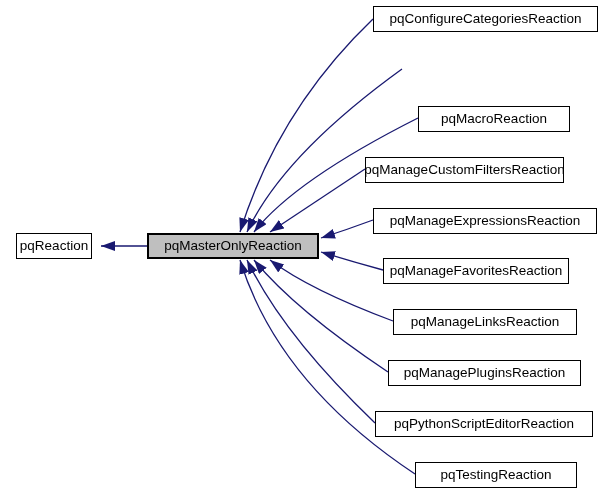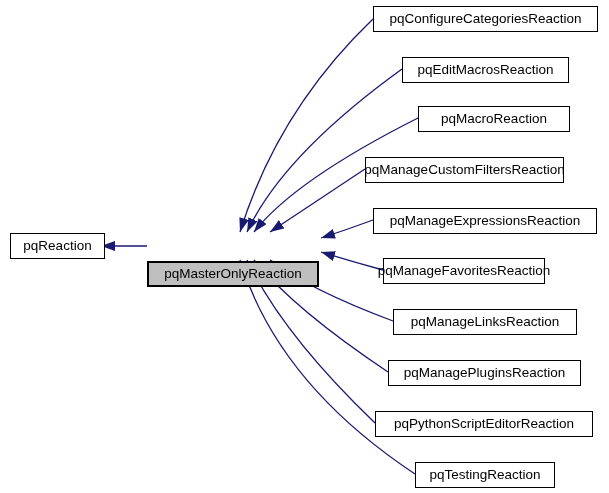--- a/index.html
+++ b/index.html
@@ -41,21 +41,20 @@
     align-items: center;
     justify-content: center;
     font-size: 13.5px;
     line-height: 1;
     white-space: nowrap;
     cursor: pointer;
   }
   .node.focus {
     background: var(--focus_fill, #bfbfbf);
     border-width: 2px;
-    margin-top: 28px;
   }
 </style>
 </head>
 <body>
 
 <div class="canvas">
 
   <svg class="edges-layer" viewBox="0 0 609 493" xmlns="http://www.w3.org/2000/svg">
     <defs>
       <marker id="arrow" markerUnits="userSpaceOnUse" markerWidth="15" markerHeight="11" refX="14" refY="5" orient="auto">
@@ -70,37 +69,36 @@
     <path class="edge" d="M 418,118 Q 295,180 254,232" marker-end="url(#arrow)"></path>
     <path class="edge" d="M 365,169 Q 306,208 270,232" marker-end="url(#arrow)"></path>
     <path class="edge" d="M 373,220 Q 346,230 321,238" marker-end="url(#arrow)"></path>
     <path class="edge" d="M 383,270 Q 350,261 321,252" marker-end="url(#arrow)"></path>
     <path class="edge" d="M 393,321 Q 310,290 270,260" marker-end="url(#arrow)"></path>
     <path class="edge" d="M 388,372 Q 295,310 254,260" marker-end="url(#arrow)"></path>
     <path class="edge" d="M 375,423 Q 283,335 247,260" marker-end="url(#arrow)"></path>
     <path class="edge" d="M 415,474 Q 278,383 240,260" marker-end="url(#arrow)"></path>
   </svg>
 
-  <div class="node" style="left:10px;   top:233px; width:95px;">pqReaction</div>
+  <div class="node" style="left:16px;   top:233px; width:76px;">pqReaction</div>
 
   <div class="node focus" style="left:147px; top:233px; width:172px;">pqMasterOnlyReaction</div>
 
   <div class="node" style="left:373px; top:6px;   width:225px;">pqConfigureCategoriesReaction</div>
 
-  <div class="node" style="left:402px; top:57px;  width:167px;">pqEditMacrosReaction</div>
 
   <div class="node" style="left:418px; top:106px; width:152px;">pqMacroReaction</div>
 
   <div class="node" style="left:365px; top:157px; width:199px;">pqManageCustomFiltersReaction</div>
 
   <div class="node" style="left:373px; top:208px; width:224px;text-align:center;">pqManageExpressionsReaction</div>
 
-  <div class="node" style="left:383px; top:258px; width:162px;">pqManageFavoritesReaction</div>
+  <div class="node" style="left:383px; top:258px; width:186px;">pqManageFavoritesReaction</div>
 
   <div class="node" style="left:388px; top:360px; width:193px;">pqManagePluginsReaction</div>
 
   <div class="node" style="left:393px; top:309px; width:184px;">pqManageLinksReaction</div>
 
   <div class="node" style="left:375px; top:411px; width:218px;text-align:right;">pqPythonScriptEditorReaction</div>
 
-  <div class="node" style="left:415px; top:462px; width:140px;">pqTestingReaction</div>
+  <div class="node" style="left:415px; top:462px; width:162px;">pqTestingReaction</div>
 
 </div>
 
 </body></html>

